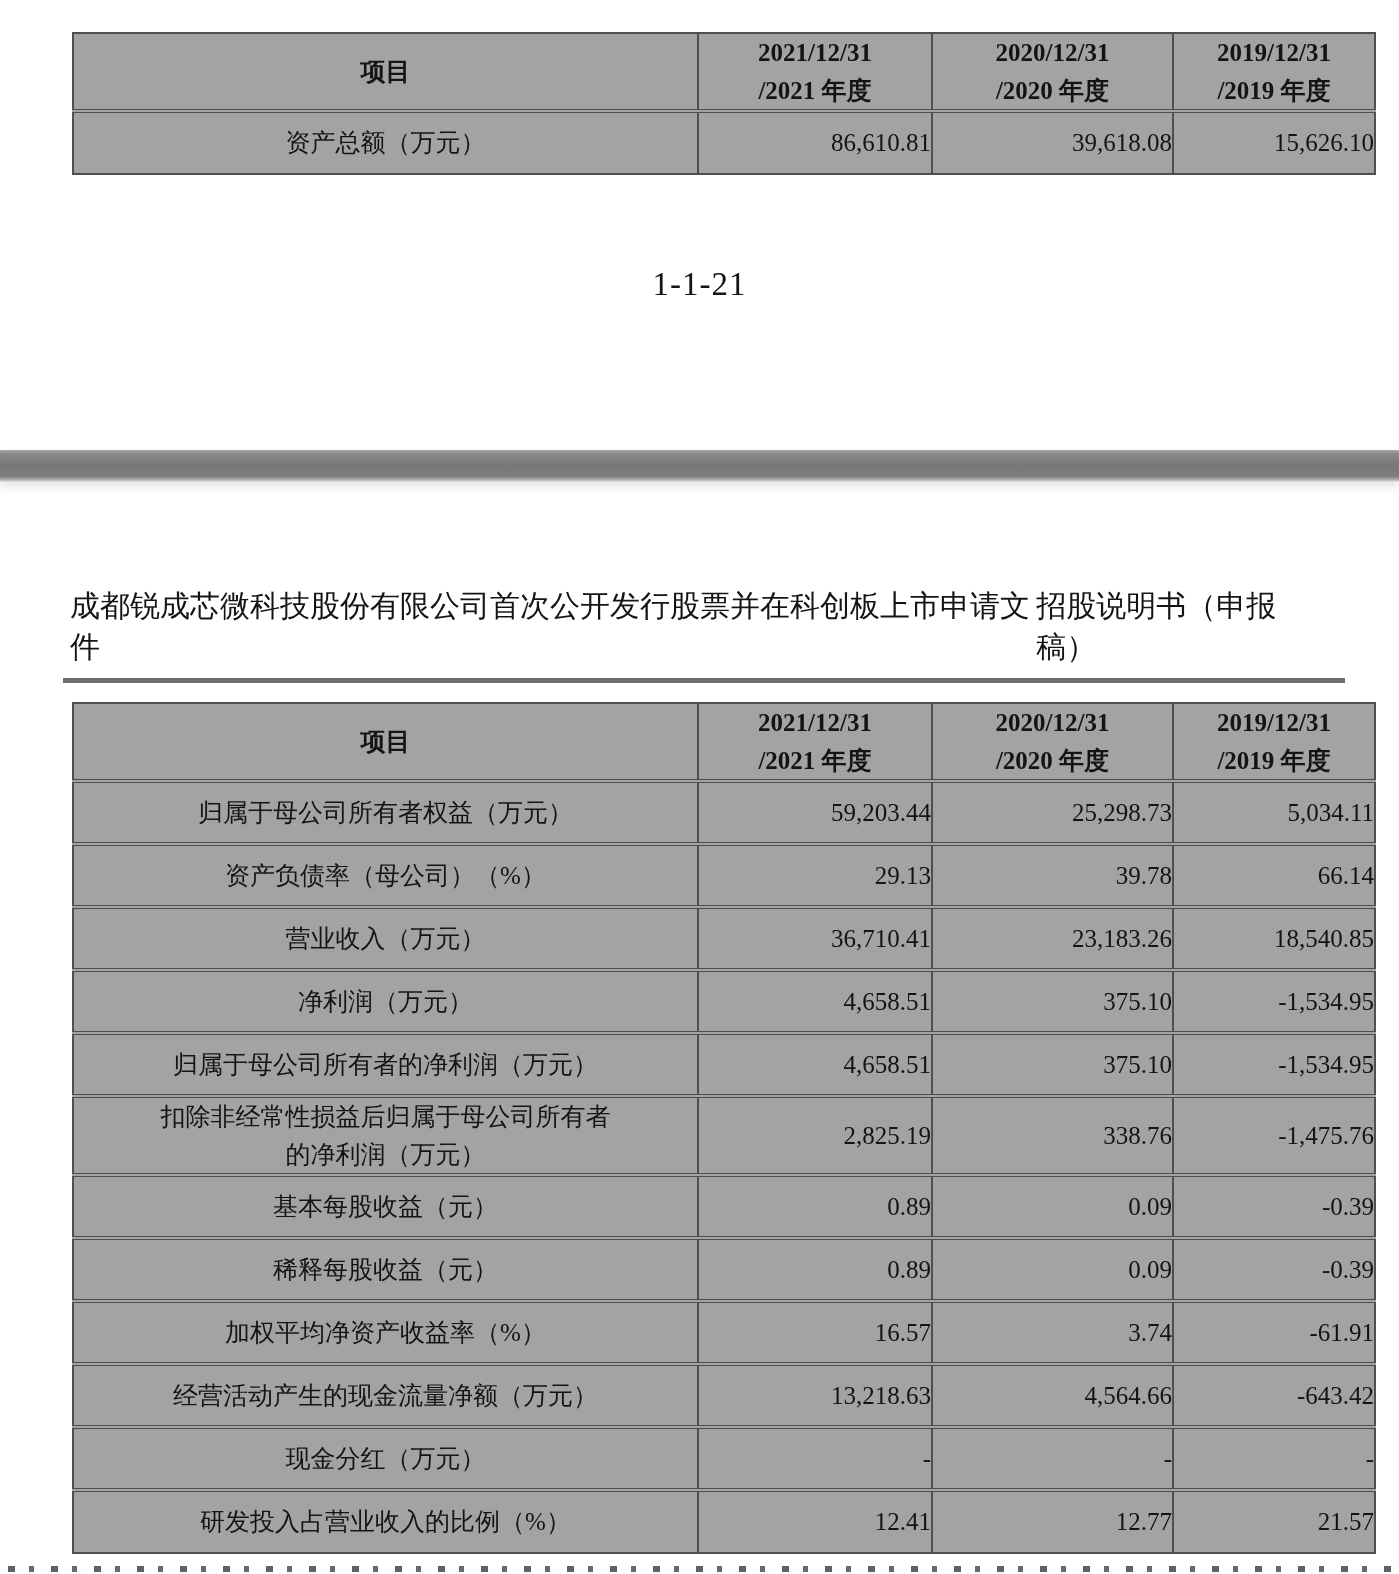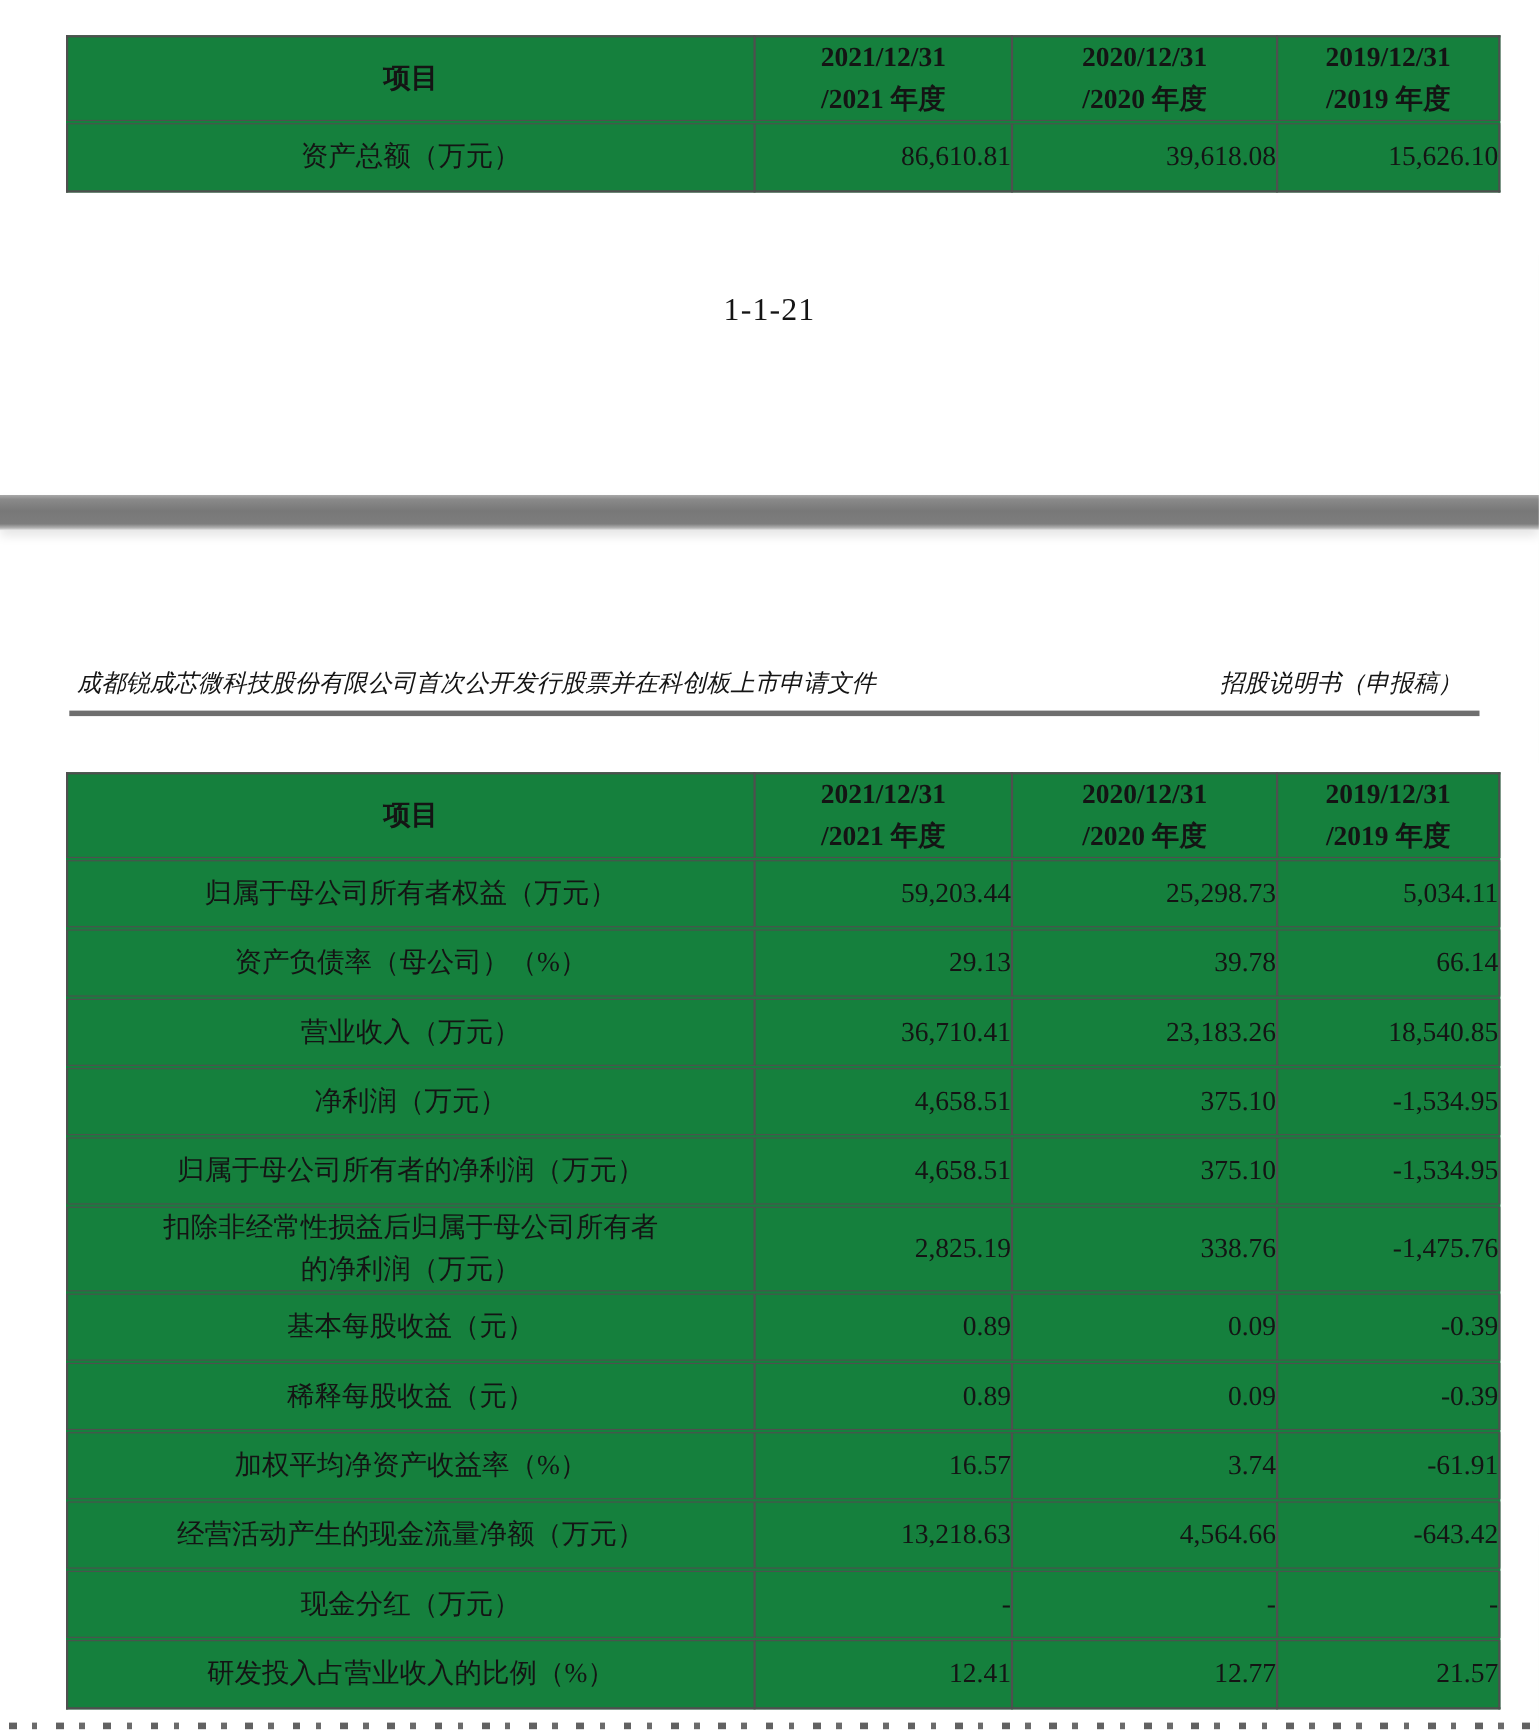--- a/index.html
+++ b/index.html
@@ -3,23 +3,23 @@
 <meta charset="utf-8">
 <style>
   html,body{margin:0;padding:0;background:#ffffff;}
   body{
     width:1399px;height:1574px;position:relative;overflow:hidden;
     font-family:"Liberation Serif","DejaVu Serif",serif;
     color:#141414;
   }
   
   table.fin{
-    position:absolute;left:60px;width:1302px;
+    position:absolute;left:72px;width:1302px;
     border-collapse:collapse;table-layout:fixed;
-    background:#15803d;
+    background:#a3a3a3;
   }
   table.fin col.c1{width:625px;}
   table.fin col.c2{width:234px;}
   table.fin col.c3{width:241px;}
   table.fin col.c4{width:202px;}
   table.fin th,table.fin td{
     border-left:2px solid #4f4f4f;
     border-right:2px solid #4f4f4f;
     border-top:2px solid #4f4f4f;
     border-bottom:4px double #4f4f4f;
@@ -32,37 +32,36 @@
   table.fin tbody tr{height:63px;}
   table.fin tbody tr.tall{height:77px;}
   th.hd{font-weight:700;text-align:center;}
   td.lbl{text-align:center;}
   td.num{text-align:right;padding-right:20px;}
   #table1{top:32px;}
   #table2{top:702px;}
   
   .page-number{
     position:absolute;top:266px;left:0;width:100%;
-    text-align:center;font-size:29px;letter-spacing:1px;
+    text-align:center;font-size:33px;letter-spacing:1px;
   }
   
   .page-separator{
     position:absolute;top:450px;left:0;width:1399px;height:32px;
     background:linear-gradient(180deg,#a9a9a9 0%,#8a8a8a 12%,#787878 45%,#7d7d7d 82%,#b5b5b5 94%,#e9e9e9 100%);
     box-shadow:0 5px 9px rgba(0,0,0,0.10);
   }
   
   .doc-header{
-    position:absolute;top:606px;left:63px;width:1282px;
+    position:absolute;top:586px;left:63px;width:1282px;
     display:flex;justify-content:space-between;align-items:baseline;
-    font-size:22px;
+    font-size:30px;
     padding:0 0 10px 0;
     border-bottom:5px solid #6e6e6e;
     box-sizing:border-box;
-    font-style:italic;
   }
   .doc-header .lft{padding-left:7px;}
   .doc-header .rgt{padding-right:16px;}
   
   .clipped-strip{
     position:absolute;top:1566px;left:8px;width:1385px;height:6px;
     background:repeating-linear-gradient(90deg,
       #3a3a3a 0 7px,transparent 7px 21px,
       #454545 21px 26px,transparent 26px 43px);
     opacity:.8;

